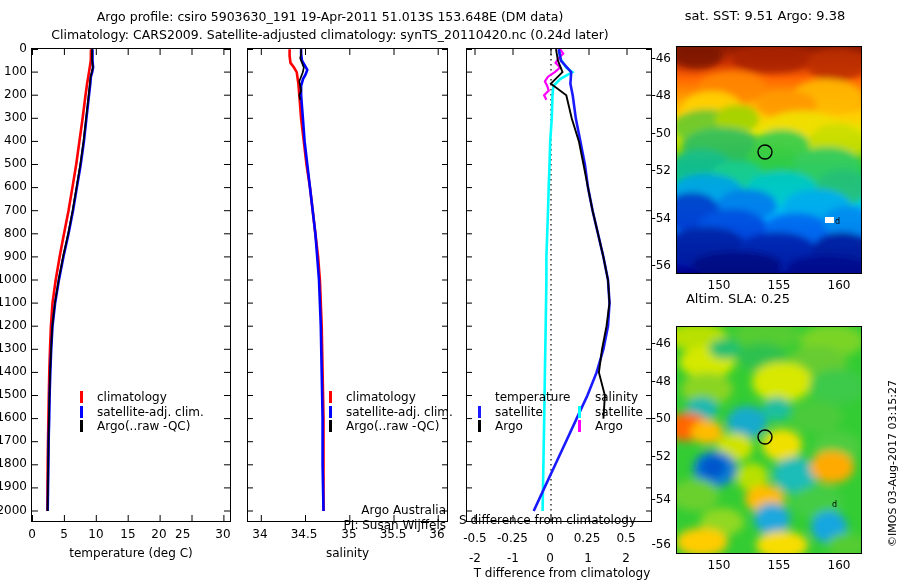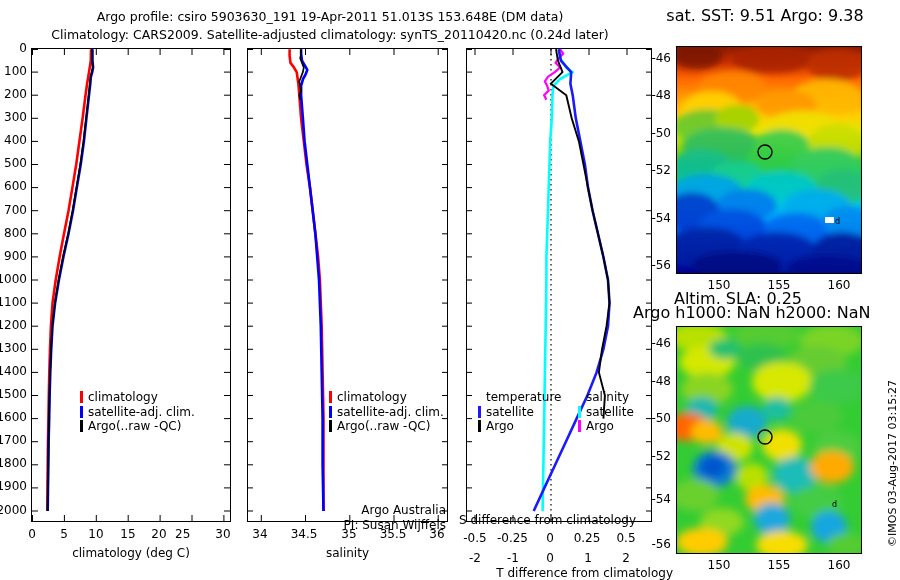--- a/index.html
+++ b/index.html
@@ -5,24 +5,24 @@
   html,body{margin:0;padding:0;background:#ffffff;}
   body{width:900px;height:580px;position:relative;overflow:hidden;
        font-family:"DejaVu Sans","Liberation Sans",sans-serif;color:#000;}
   .abs{position:absolute;}
   .ttl{font-size:12.5px;text-align:center;white-space:nowrap;}
   .axlbl{font-size:12px;text-align:center;white-space:nowrap;}
   .tick{font-size:12px;white-space:nowrap;}
   .ytick{text-align:right;}
   .panel{position:absolute;border:1px solid #000;background:#fff;box-sizing:border-box;}
   .legend{font-size:12px;white-space:nowrap;line-height:14.5px;}
-  .lgrow{display:flex;align-items:center;gap:5px;height:14.5px;}
+  .lgrow{display:flex;align-items:center;gap:14px;height:14.5px;}
   .lgbar{width:3px;height:12px;display:inline-block;flex:none;}
   .note{font-size:12px;white-space:nowrap;line-height:14.5px;text-align:right;}
-  .maptitle{font-size:16px;text-align:center;white-space:nowrap;line-height:14px;}
+  .maptitle{font-size:13px;text-align:center;white-space:nowrap;line-height:14px;}
   .vert{font-size:11px;white-space:nowrap;transform-origin:0 0;transform:rotate(-90deg);}
   svg{display:block;}
 </style>
 </head>
 <body>
 
 <div class="abs ttl" style="left:0;top:9px;width:660px;">Argo profile: csiro 5903630_191 19-Apr-2011 51.013S 153.648E (DM data)</div>
 <div class="abs ttl" style="left:0;top:27px;width:660px;">Climatology: CARS2009. Satellite-adjusted climatology: synTS_20110420.nc (0.24d later)</div>
 
 <div class="panel" style="left:31px;top:48px;width:200px;height:474px;">
@@ -115,21 +115,21 @@
 <div class="abs ytick tick" style="left:-5px;top:479px;width:32px;">1900</div>
 <div class="abs ytick tick" style="left:-5px;top:503px;width:32px;">2000</div>
 
 <div class="abs tick" style="left:16px;top:527px;width:32px;text-align:center;">0</div>
 <div class="abs tick" style="left:48px;top:527px;width:32px;text-align:center;">5</div>
 <div class="abs tick" style="left:80px;top:527px;width:32px;text-align:center;">10</div>
 <div class="abs tick" style="left:112px;top:527px;width:32px;text-align:center;">15</div>
 <div class="abs tick" style="left:143px;top:527px;width:32px;text-align:center;">20</div>
 <div class="abs tick" style="left:175px;top:527px;width:32px;text-align:left;">25</div>
 <div class="abs tick" style="left:207px;top:527px;width:32px;text-align:center;">30</div>
-<div class="abs axlbl" style="left:31px;top:546px;width:200px;">climatology (deg C)</div>
+<div class="abs axlbl" style="left:31px;top:546px;width:200px;">temperature (deg C)</div>
 
 <div class="abs legend" style="left:80px;top:390px;">
   <div class="lgrow">
     <span class="lgbar" style="background:#ff0000;"></span>
     <span>climatology</span>
   </div>
   <div class="lgrow">
     <span class="lgbar" style="background:#0000ff;"></span>
     <span>satellite-adj. clim.</span>
   </div>
@@ -301,21 +301,21 @@
 <div class="abs tick" style="left:533px;top:531px;width:34px;text-align:center;">0</div>
 <div class="abs tick" style="left:570px;top:531px;width:34px;text-align:center;">0.25</div>
 <div class="abs tick" style="left:609px;top:531px;width:34px;text-align:center;">0.5</div>
 <div class="abs axlbl" style="left:459px;top:513px;width:196px;text-align:left;">S difference from climatology</div>
 
 <div class="abs tick" style="left:458px;top:551px;width:34px;text-align:center;">-2</div>
 <div class="abs tick" style="left:496px;top:551px;width:34px;text-align:center;">-1</div>
 <div class="abs tick" style="left:533px;top:551px;width:34px;text-align:center;">0</div>
 <div class="abs tick" style="left:571px;top:551px;width:34px;text-align:center;">1</div>
 <div class="abs tick" style="left:609px;top:551px;width:34px;text-align:center;">2</div>
-<div class="abs axlbl" style="left:477px;top:566px;width:196px;text-align:right;">T difference from climatology</div>
+<div class="abs axlbl" style="left:464px;top:566px;width:196px;text-align:center;">T difference from climatology</div>
 
 <div class="abs legend" style="left:478px;top:390px;text-align:center;">
   <div class="lgrow">
     <span class="lgbar" style="background:transparent;"></span>
     <span>temperature</span>
   </div>
   <div class="lgrow">
     <span class="lgbar" style="background:#1a1aff;"></span>
     <span>satellite</span>
   </div>
@@ -410,21 +410,20 @@
 <div class="abs ytick tick" style="left:636px;top:126px;width:35px;">-50</div>
 <div class="abs ytick tick" style="left:636px;top:163px;width:35px;">-52</div>
 <div class="abs ytick tick" style="left:636px;top:211px;width:35px;">-54</div>
 <div class="abs ytick tick" style="left:636px;top:258px;width:35px;">-56</div>
 <div class="abs tick" style="left:703px;top:278px;width:32px;text-align:center;">150</div>
 <div class="abs tick" style="left:763px;top:278px;width:32px;text-align:center;">155</div>
 <div class="abs tick" style="left:823px;top:278px;width:32px;text-align:center;">160</div>
 
 <div class="abs maptitle" style="left:633px;top:292px;width:210px;">
   <div>Altim. SLA: 0.25</div>
-  <div>Argo h1000: NaN h2000: NaN</div>
 </div>
 <div class="panel" style="left:676px;top:326px;width:186px;height:228px;">
   <svg width="184" height="226" viewBox="0 0 184 226">
     <rect x="0" y="0" width="184" height="226" fill="#33cc33"></rect>
     <g filter="url(#slablur)">
       <ellipse cx="20" cy="10" rx="30" ry="14" fill="#b8e000"></ellipse>
       <ellipse cx="90" cy="8" rx="34" ry="14" fill="#55cc33"></ellipse>
       <ellipse cx="155" cy="14" rx="32" ry="16" fill="#7ad426"></ellipse>
       <ellipse cx="30" cy="35" rx="28" ry="16" fill="#d4e800"></ellipse>
       <ellipse cx="85" cy="30" rx="24" ry="14" fill="#2dc14d"></ellipse>

